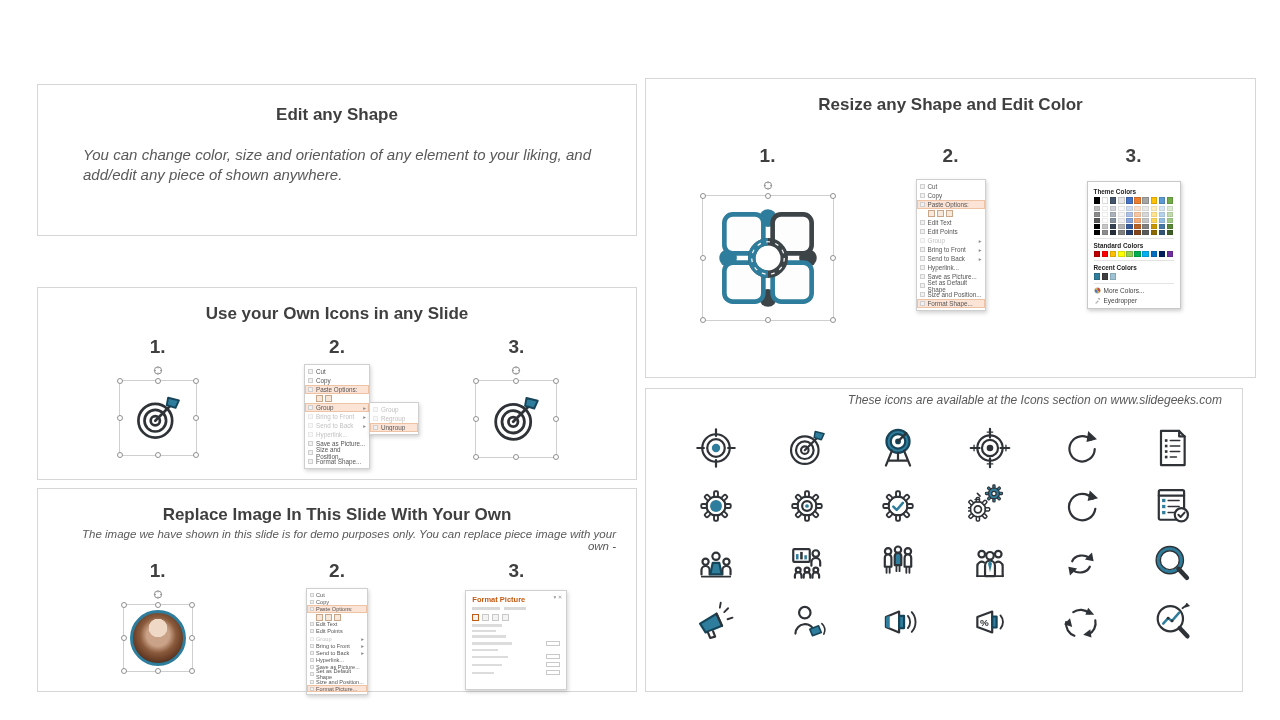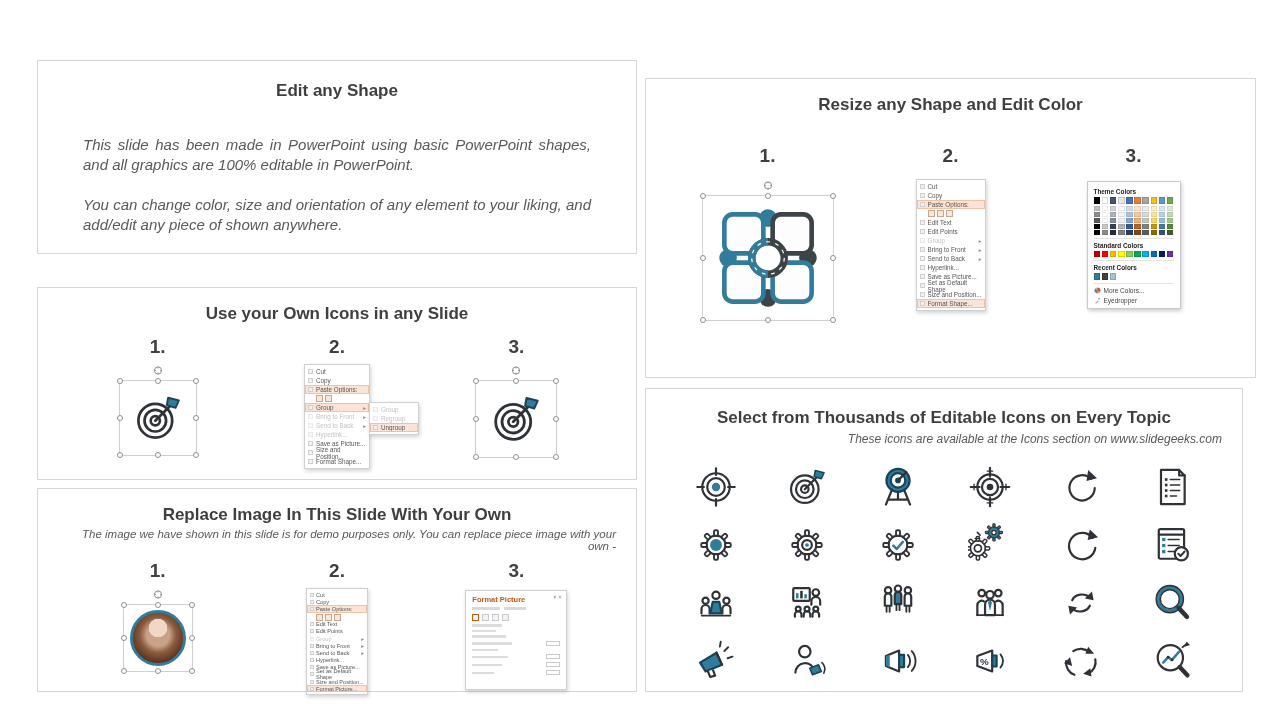--- a/index.html
+++ b/index.html
@@ -1,21 +1,21 @@
 <!DOCTYPE html>
 <html><head>
 <meta charset="utf-8">
 <style>
   html,body{margin:0;padding:0;background:#fff;}
   .slide{position:relative;width:1280px;height:720px;background:#ffffff;overflow:hidden;
          font-family:"Liberation Sans",sans-serif;color:#3d3d3d;}
   .slide-title{position:absolute;top:10px;left:0;right:0;margin:0;text-align:center;
         font-size:31px;font-weight:400;color:#2b2b2b;letter-spacing:.3px;}
   .panel{position:absolute;background:#fff;border:1px solid #d6d6d6;box-sizing:border-box;}
-  #panel-edit{left:37px;top:60px;width:600px;height:194px;}
+  #panel-edit{left:37px;top:84px;width:600px;height:152px;}
   #panel-own{left:37px;top:287px;width:600px;height:193px;}
   #panel-replace{left:37px;top:488px;width:600px;height:204px;}
   #panel-resize{left:645px;top:78px;width:611px;height:300px;}
   #panel-library{left:645px;top:388px;width:598px;height:304px;}
   .panel h2{margin:0;padding-top:16px;text-align:center;font-size:17px;font-weight:700;color:#3f3f3f;}
   #panel-edit h2{padding-top:20px;}
   #panel-library h2{padding-top:19px;}
   .body-text{font-style:italic;font-size:15px;color:#595959;text-align:justify;
         margin:0 45px;line-height:1.33;}
   .body-text.first{margin-top:34px;}
@@ -92,21 +92,20 @@
   svg{display:block;}
 </style>
 </head>
 <body>
 
 <div class="slide">
 
 
   <section class="panel" id="panel-edit">
     <h2>Edit any Shape</h2>
-    <p class="body-text first">This slide has been made in PowerPoint using basic PowerPoint shapes, and all graphics are 100% editable in PowerPoint.</p>
     <p class="body-text second">You can change color, size and orientation of any element to your liking, and add/edit any piece of shown anywhere.</p>
   </section>
 
   <section class="panel" id="panel-own">
     <h2>Use your Own Icons in any Slide</h2>
     <div class="steps-row">
       <div class="step-num">1.</div>
       <div class="step-num">2.</div>
       <div class="step-num">3.</div>
     </div>
@@ -584,21 +583,20 @@
                 <path d="M6 2.5l1.5 1.5 1-1L7 1.5z" fill="#666"></path>
               </svg>
               <span>Eyedropper</span>
             </div>
   </div>
         </div>
     </div>
   </section>
 
   <section class="panel" id="panel-library">
-    <h2>Select from Thousands of Editable Icons on Every Topic</h2>
     <p class="sub-note">These icons are available at the Icons section on www.slidegeeks.com</p>
     <div class="lib-grid" id="icon-grid">
         <div class="lib-cell" title="target-crosshair-teal-icon">
           <svg width="44" height="44" viewBox="0 0 40 40" fill="none" stroke="#2f3337" stroke-width="2" stroke-linecap="round" stroke-linejoin="round">
             <circle cx="20" cy="20" r="12.5"></circle>
             <circle cx="20" cy="20" r="8"></circle>
             <circle cx="20" cy="20" r="3.8" fill="#2e7d9c" stroke="none"></circle>
             <path d="M20 3v6M20 31v6M3 20h6M31 20h6"></path>
           </svg>
         </div>

